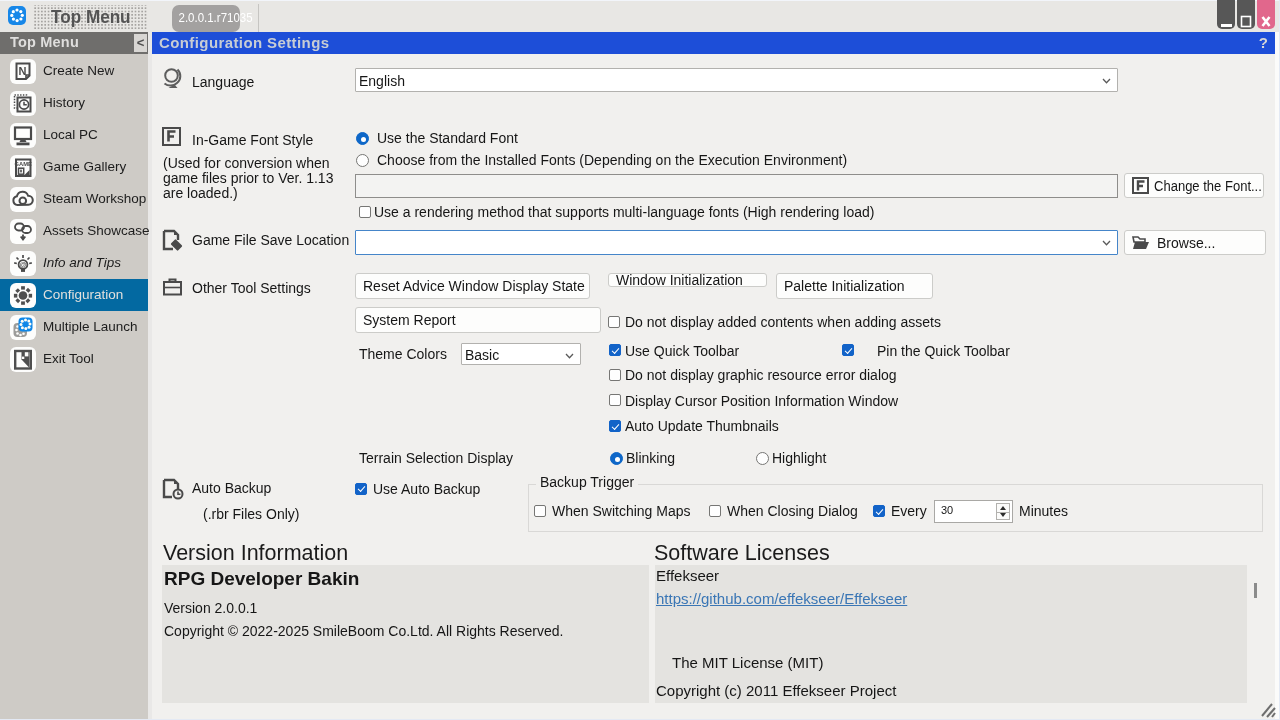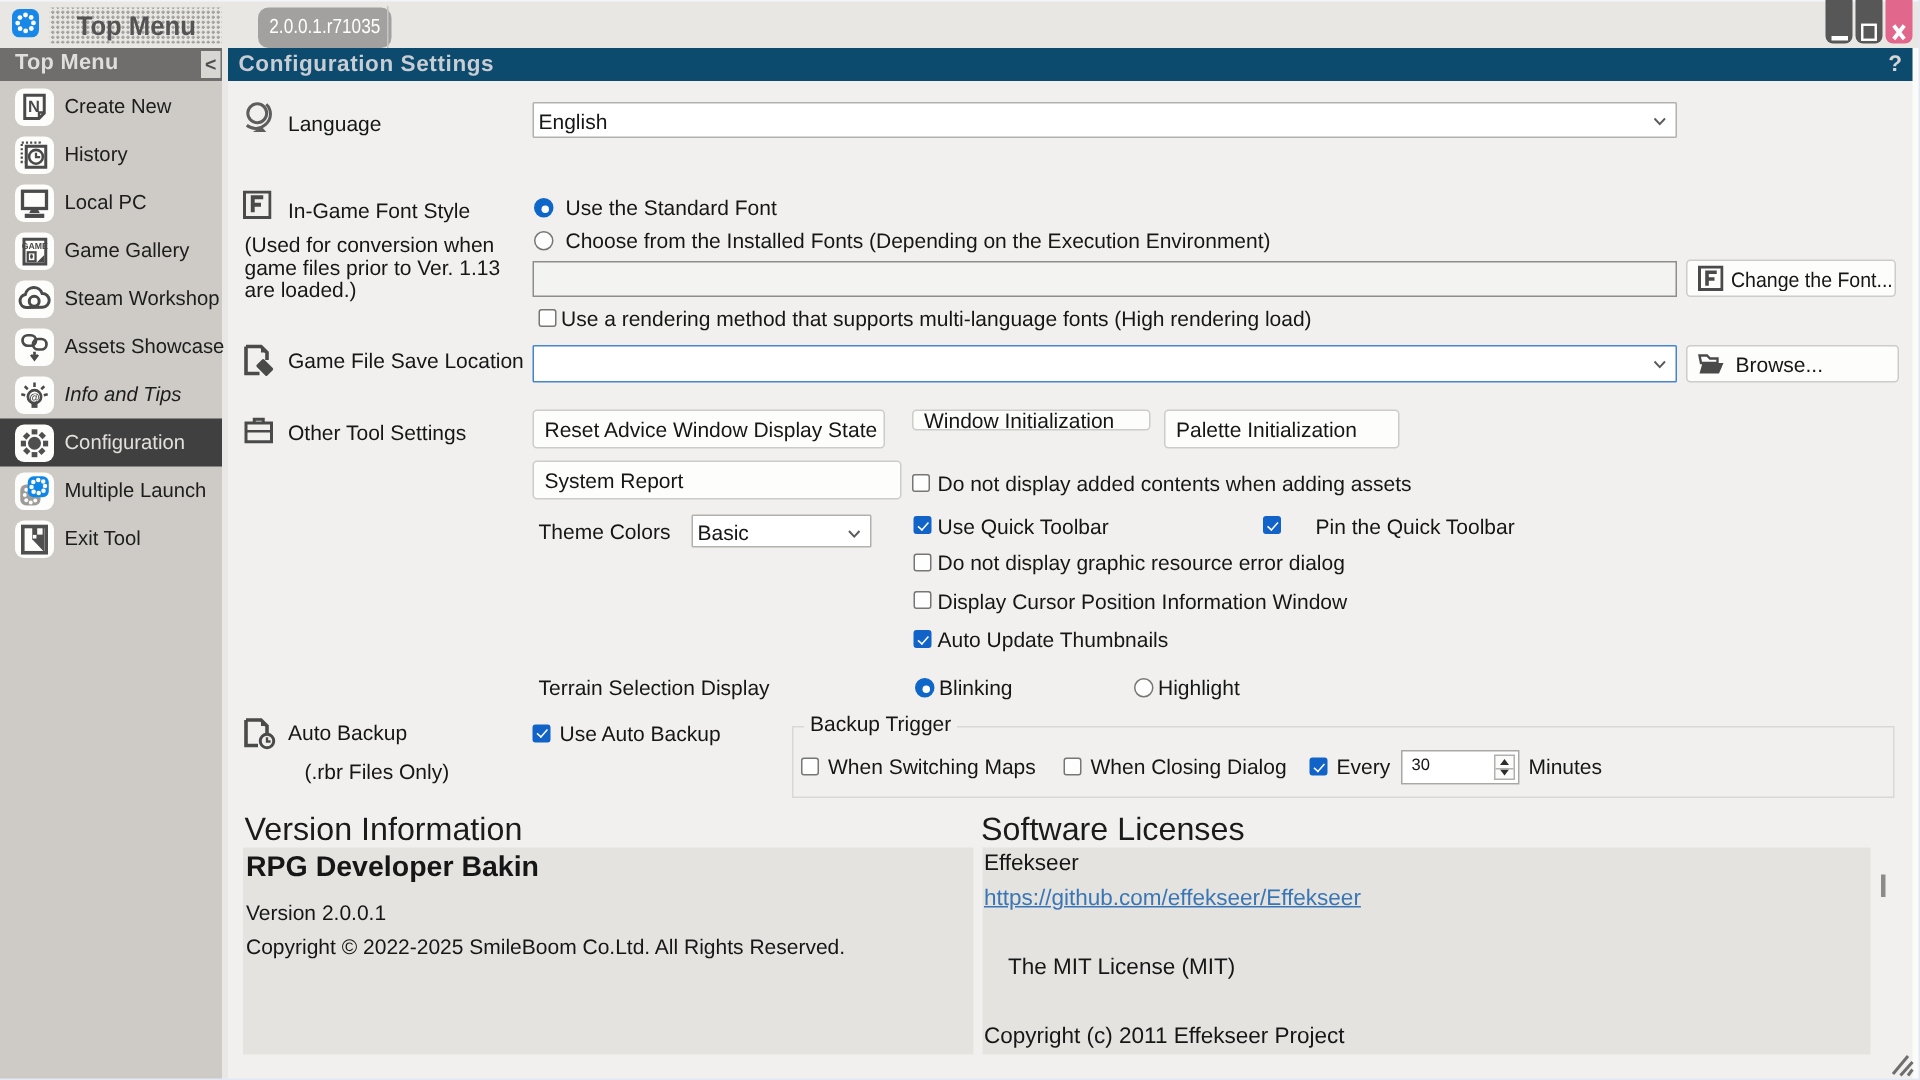--- a/index.html
+++ b/index.html
@@ -8,46 +8,46 @@
 .abs { position:absolute; }
 
 
 #topbar { left:0; top:0; width:1280px; height:32px; background:#e8e7e4; border-top:1px solid #f2f5fa; }
 #applogo { left:8px; top:6px; }
 #dots { left:33px; top:5px; width:115px; height:24px;
   background-image: radial-gradient(#a6a4a1 0.9px, rgba(0,0,0,0) 1px);
   background-size: 3.35px 3.35px; background-position: 0.5px 1.5px;
   display:flex; align-items:center; justify-content:center; }
 #dots span { font-size:18px; font-weight:bold; color:#545454; transform:scale(0.95,1.0); }
-#vertab { left:172px; top:5px; width:89px; height:27px; background:#a3a1a0; border-radius:7px;
+#vertab { left:172px; top:5px; width:68px; height:27px; background:#a3a1a0; border-radius:7px;
   color:#fff; font-size:13.5px; text-align:center; line-height:26px; }
 #vertab span { display:inline-block; transform:scaleX(0.85); transform-origin:center; }
 #tabsep { left:258px; top:4px; width:1px; height:28px; background:#c6c5c2; }
 .winbtn { top:0; height:29px; border-radius:0 0 5px 5px; }
 #btnmin { left:1217px; width:18px; background:#575757; }
 #btnmax { left:1237px; width:18px; background:#575757; }
 #btnclose { left:1257px; width:18px; background:#e1678c; }
 
 
 #sidebar { left:0; top:32px; width:148px; height:688px; background:#cecbc6; }
 #gapcol { left:148px; top:32px; width:4px; height:688px; background:#e9e8e7; }
 #sidehead { left:0; top:32px; width:148px; height:22px; background:#6f6e6c; }
 #sidehead .cap { position:absolute; left:10px; top:2px; color:#dfdedd; font-size:14.5px; font-weight:bold; letter-spacing:0.2px; }
 #collapse { position:absolute; left:134px; top:2px; width:13px; height:18px; background:#d8d6d3; color:#4d4d4d;
   font-size:13px; font-weight:bold; text-align:center; line-height:17px; }
 .mi { position:absolute; left:0; width:148px; height:32px; }
-.mi.sel { background:#404040; }
+.mi.sel { background:#0369a1; }
 .tile { position:absolute; left:10px; top:4px; width:26px; height:25px; background:#fdfdfc; border-radius:6px; }
 .tile svg { position:absolute; left:0; top:0; }
 .milabel { position:absolute; left:43px; top:7.5px; font-size:13.5px; color:#1d1d1d; white-space:nowrap; }
 .mi.sel .milabel { color:#e2e0dd; }
 
 
 #main { left:152px; top:32px; width:1123px; height:688px; background:#f1f0ee; }
-#mainhead { left:152px; top:32px; width:1123px; height:22px; background:#0c4a6e; }
+#mainhead { left:152px; top:32px; width:1123px; height:22px; background:#1d4ed8; }
 #mainhead .cap { position:absolute; left:7px; top:2px; color:#c8cdd4; font-size:15px; font-weight:bold; letter-spacing:0.4px; }
 #mainhead .q { position:absolute; right:7px; top:2px; color:#d6d6d6; font-size:15px; font-weight:bold; }
 
 .lbl { position:absolute; font-size:14px; line-height:1; color:#161616; white-space:nowrap; }
 .combo { position:absolute; background:#fff; border:1px solid #b2b1ae; border-radius:1px; font-size:14px; }
 .combo .tx { position:absolute; left:3px; top:5px; line-height:1; }
 .combo .chev { position:absolute; right:6px; top:9px; width:9px; height:6px; }
 .btn { position:absolute; background:#fdfdfc; border:1px solid #ccccc9; border-radius:3px; font-size:14px;
   color:#161616; display:flex; align-items:center; padding-left:7px; white-space:nowrap; overflow:hidden; }
 .btn svg { flex:0 0 auto; }
@@ -383,21 +383,21 @@
 <div class="h20" style="left:163px;top:543px;">Version Information</div>
 <div class="graybox" style="left:162px;top:565px;width:487px;height:138px;"></div>
 <div class="lbl" style="left:164px;top:568.5px;font-size:19px;font-weight:bold;">RPG Developer Bakin</div>
 <div class="lbl" style="left:164px;top:600.5px;">Version 2.0.0.1</div>
 <div class="lbl" style="left:164px;top:623.5px;">Copyright © 2022-2025 SmileBoom Co.Ltd. All Rights Reserved.</div>
 
 <div class="h20" style="left:654px;top:543px;">Software Licenses</div>
 <div class="graybox" style="left:655px;top:565px;width:592px;height:138px;"></div>
 <div class="l15" style="left:656px;top:568px;">Effekseer</div>
 <div class="l15" style="left:656px;top:591px;"><a class="lnk" href="#">https://github.com/effekseer/Effekseer</a></div>
-<div class="l15" style="left:656px;top:637px;padding-left:16px;">The MIT License (MIT)</div>
+<div class="l15" style="left:656px;top:655px;padding-left:16px;">The MIT License (MIT)</div>
 <div class="l15" style="left:656px;top:683px;">Copyright (c) 2011 Effekseer Project</div>
 <div class="abs" id="scrollthumb"></div>
 <div class="abs" style="left:0;top:719px;width:1280px;height:1px;background:#e3e9f4"></div>
 <div class="abs" style="left:1279px;top:0;width:1px;height:720px;background:#e3e9f4"></div>
 <svg class="abs" style="left:1258px;top:702px;" width="18" height="16" viewBox="0 0 18 16">
   <g stroke="#6e6e6e" stroke-width="2">
     <line x1="14" y1="2" x2="4" y2="14"></line>
       <line x1="17" y1="6" x2="9" y2="15"></line>
       <line x1="17" y1="11" x2="14" y2="15"></line>
   </g>

